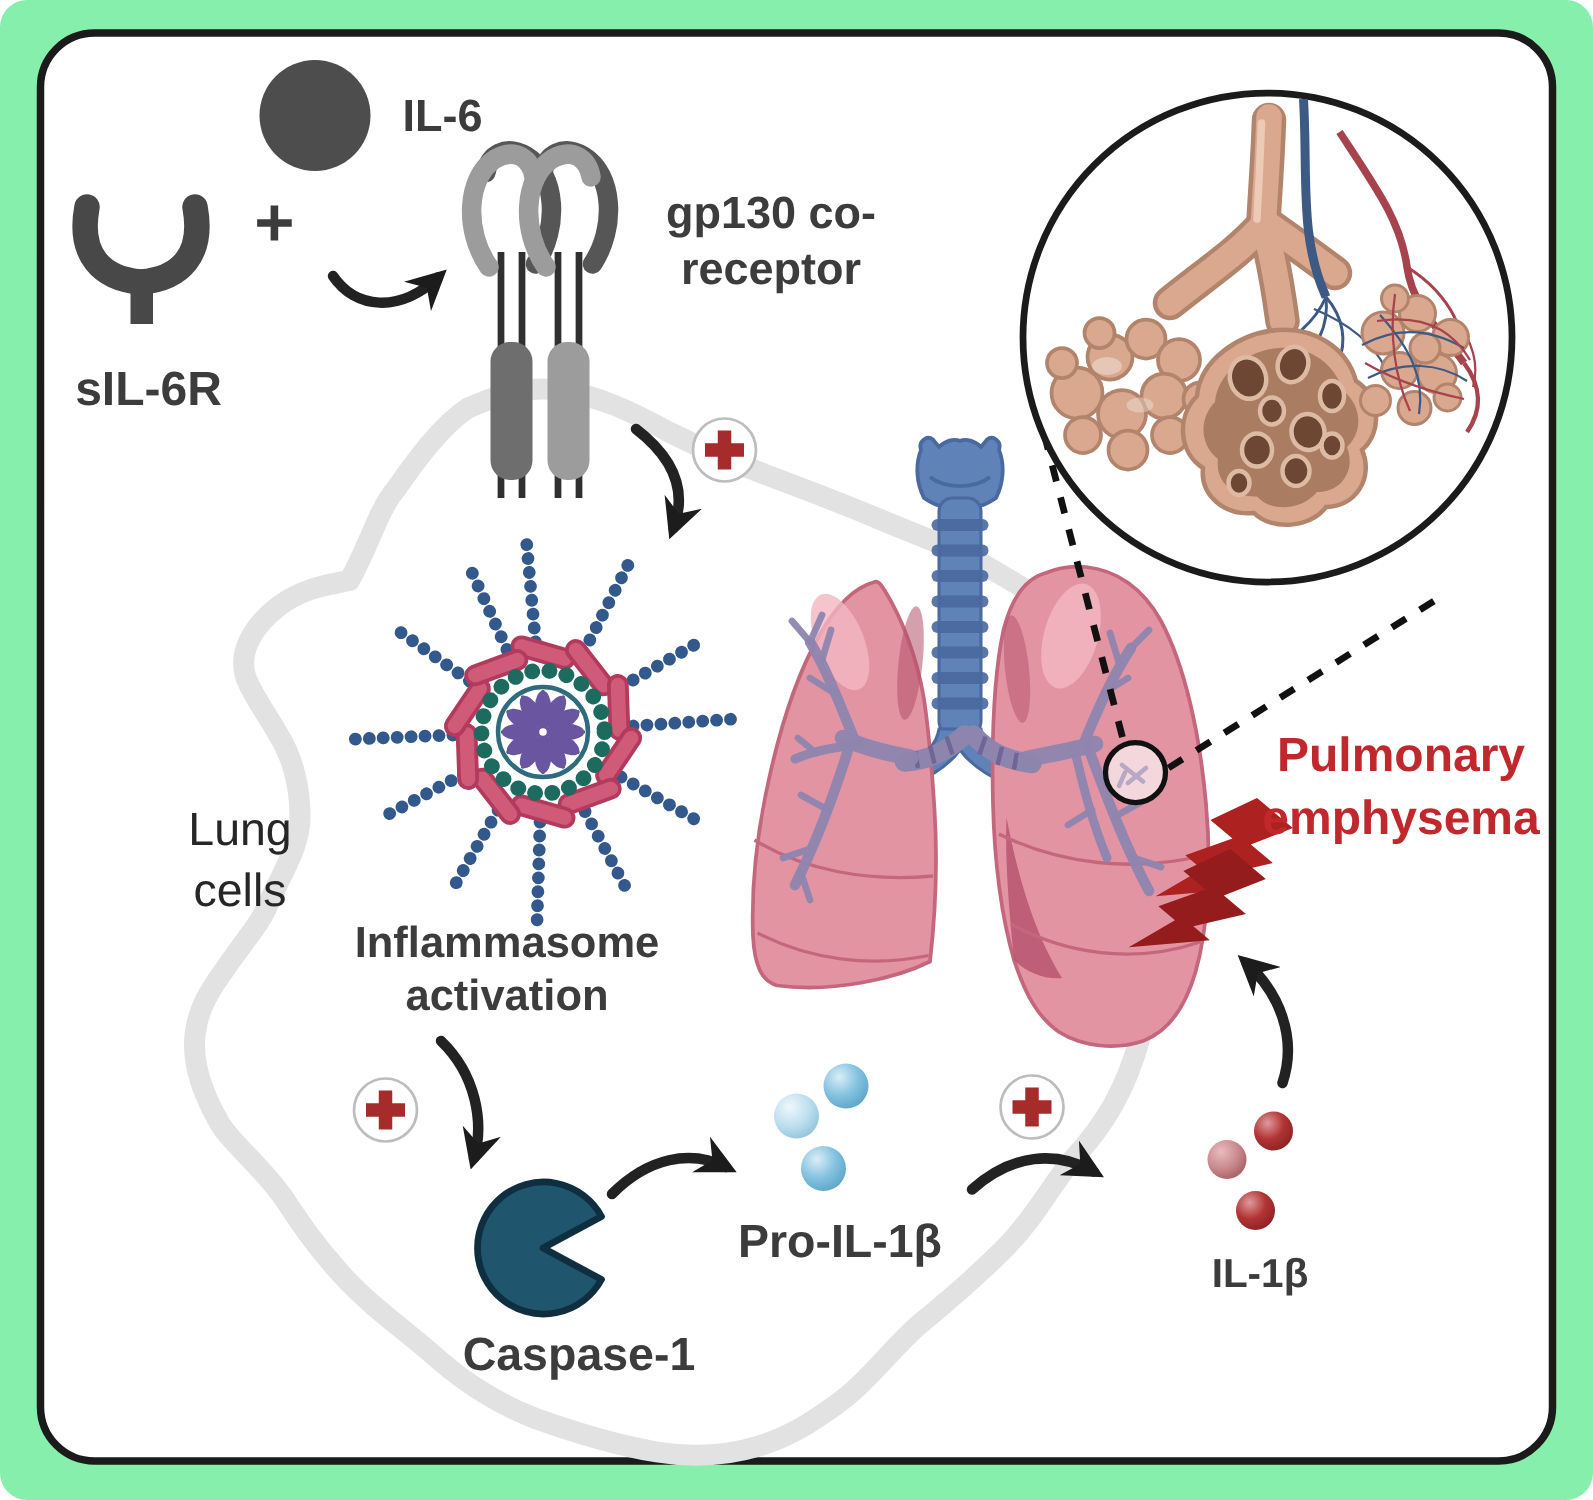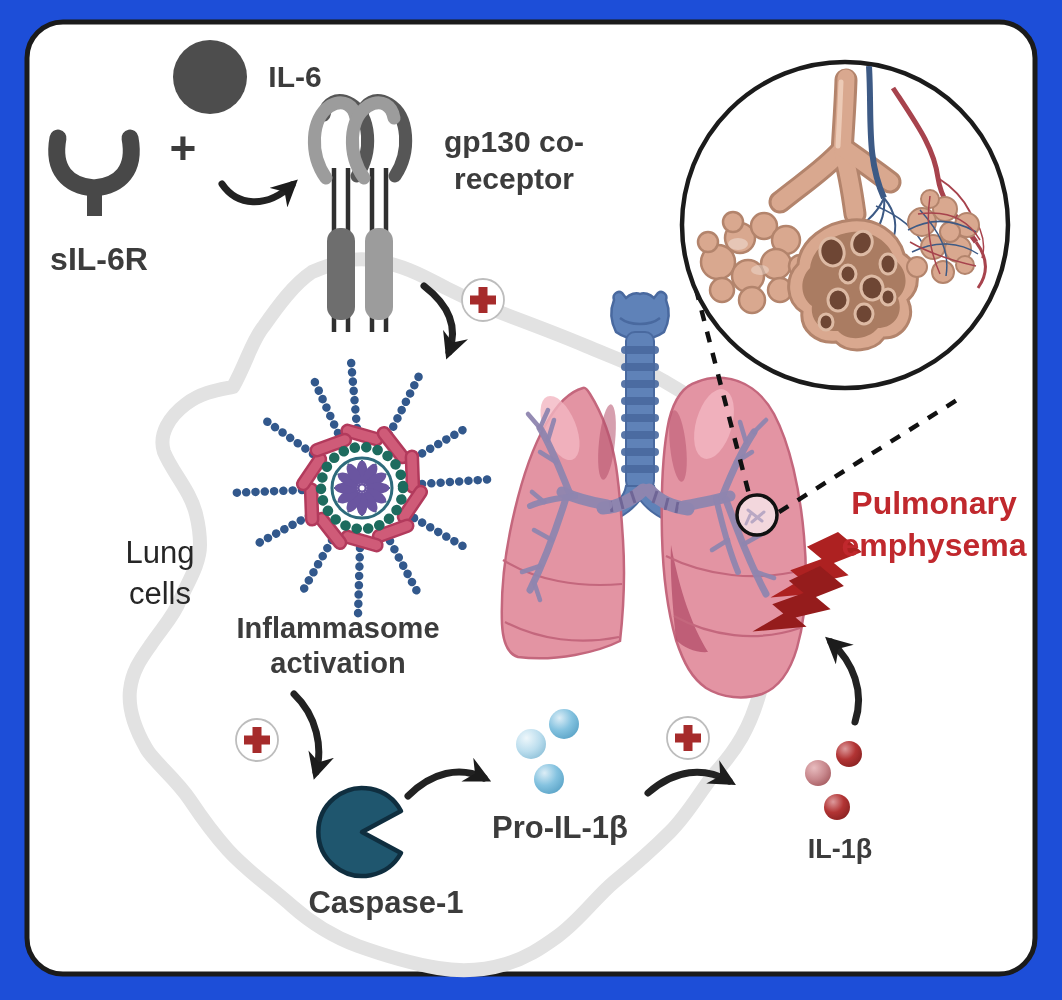--- a/index.html
+++ b/index.html
@@ -1,16 +1,16 @@
 <!DOCTYPE html>
 <html style="--border: #1b1b1b; --membrane: #e2e2e2; --label-gray: #3c3c3c; --text-dark: #262626; --il6-gray: #4d4d4d; --receptor-dark: #484848; --receptor-mid: #6e6e6e; --receptor-light: #9c9c9c; --receptor-stem: #303030; --plus-red: #a62b2b; --plus-ring: #bdbdbd; --arrow-black: #222222; --dash-black: #111111; --infl-pink: #cf5b78; --infl-pink-edge: #b23a5c; --infl-teal: #1d6b5e; --infl-ring: #2e6b7c; --infl-purple: #6a55a0; --bead-blue: #32588c; --caspase-fill: #1f566e; --caspase-stroke: #0f2e3f; --pro-blue: #85c3e0; --pro-blue-light: #bcdeee; --il1b-red: #b23434; --il1b-light: #c8888d; --emphysema-red: #c0282d; --bolt-red: #ad2121; --bolt-red-dark: #951c1c; --lung-pink: #e394a3; --lung-edge: #c4677d; --lung-light: #f2b7c2; --lung-dark: #b5506b; --bronchi: #8e85af; --bronchi-dark: #6f6596; --trachea: #5f82b8; --trachea-dark: #49699f; --tan: #d9a88f; --tan-edge: #b3846c; --tan-inner: #aa7c62; --tan-spot: #6e4634; --tan-wall: #ddbaa4; --vessel-blue: #3d5a85; --vessel-red: #a7434d;"><head>
 <meta charset="utf-8">
 <style>
   html,body{margin:0;padding:0;background:#ffffff;}
-  .canvas{position:relative;width:1062px;height:1000px;background:#1d4ed8;overflow:hidden;}
+  .canvas{position:relative;width:1062px;height:1000px;background:#86efac;overflow:hidden;border-radius:18px;}
   svg{display:block;}
   text{font-family:"Liberation Sans","DejaVu Sans",sans-serif;}
   .lbl{font-weight:bold;fill:var(--label-gray);}
   .lbl-reg{font-weight:normal;fill:var(--text-dark);}
   .lbl-red{font-weight:bold;fill:var(--emphysema-red);}
   .arrow{stroke:var(--arrow-black);stroke-width:7;fill:none;stroke-linecap:round;}
   .dash{stroke:var(--dash-black);stroke-width:4.5;fill:none;stroke-dasharray:11 11;}
   .tree{stroke:var(--bronchi);fill:none;stroke-linecap:round;opacity:.95;}
   .twig{stroke:var(--bronchi);fill:none;stroke-linecap:round;stroke-width:4.5;opacity:.95;}
 </style>

